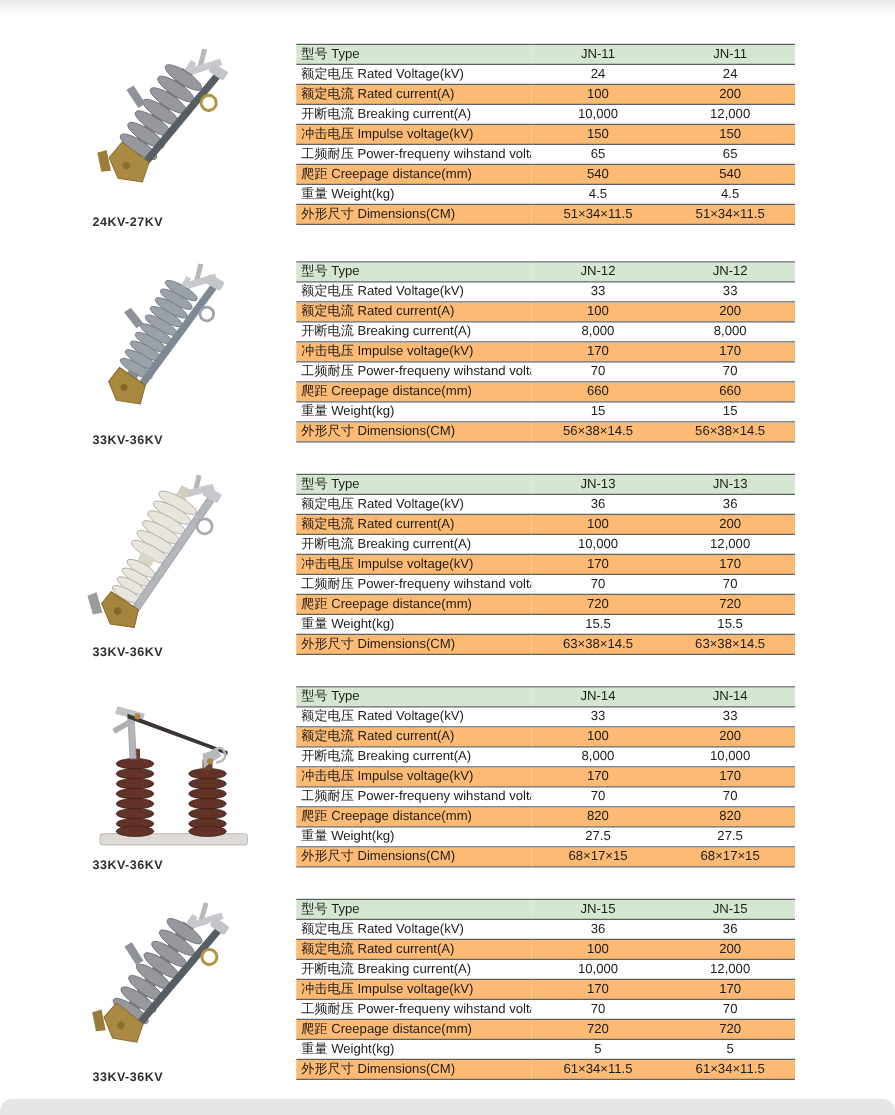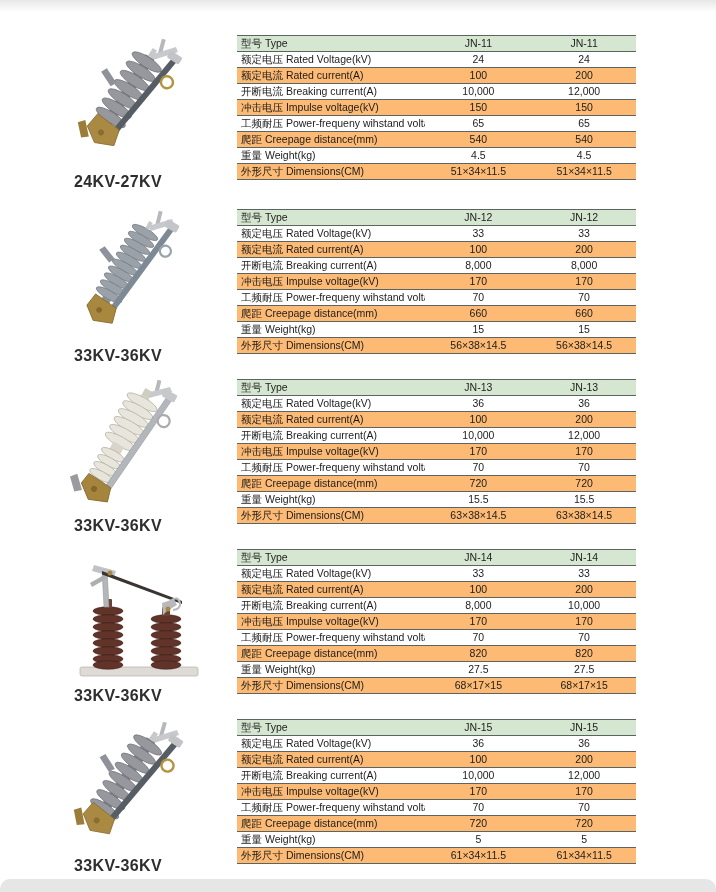--- a/index.html
+++ b/index.html
@@ -14,21 +14,21 @@
     background:linear-gradient(#e7e7e7,#ffffff);
   }
   .footer-bar{
     position:absolute;left:0;bottom:0;width:716px;height:13px;
     background:#e6e6e6;border-radius:10px 10px 0 0;
   }
   .section{position:absolute;left:0;width:716px;height:166px;}
   .figure{position:absolute;left:50px;top:0;width:180px;margin:0;}
   .figure svg{display:block;}
   .caption{
-    font-size:16px;font-weight:bold;color:#2e2e2e;
+    font-size:10px;font-weight:bold;color:#2e2e2e;
     letter-spacing:.4px;padding-left:24px;margin-top:2px;
   }
   table.spec{
     position:absolute;left:237px;top:0;width:399px;
     border-collapse:collapse;table-layout:fixed;
     font-size:10.5px;color:#1c1c1c;
   }
   table.spec th, table.spec td{
     border-top:1px solid #5c6462;border-bottom:1px solid #5c6462;
     height:15px;padding:0 4px;font-weight:normal;line-height:1.2;

